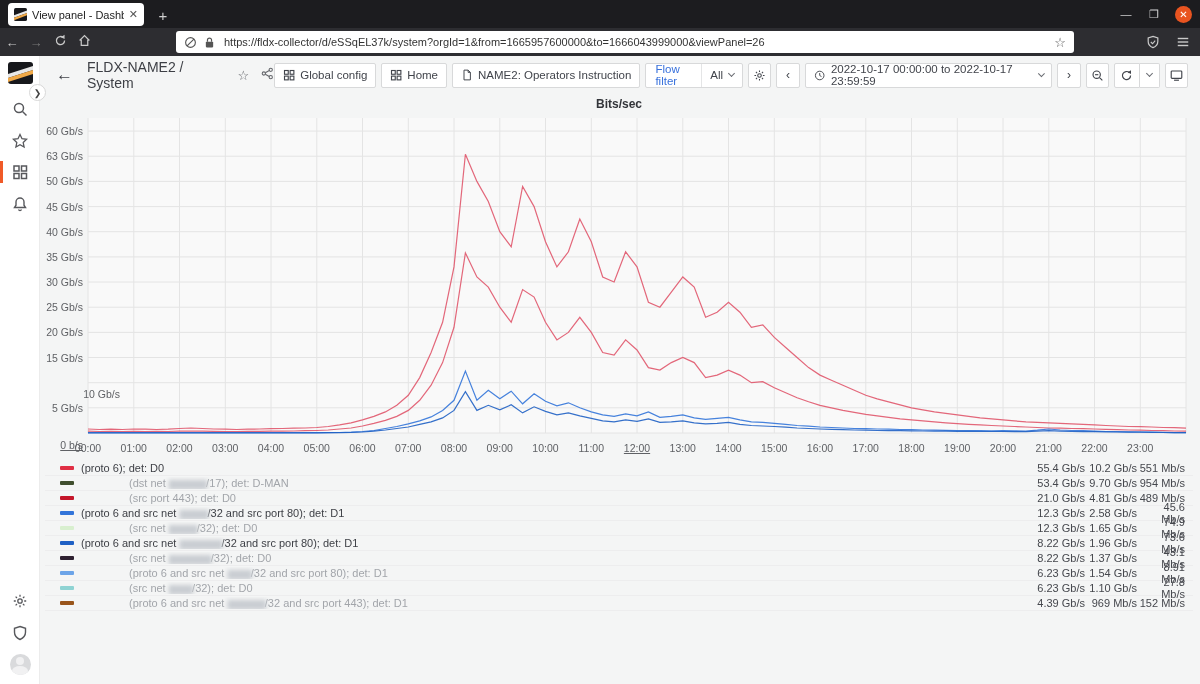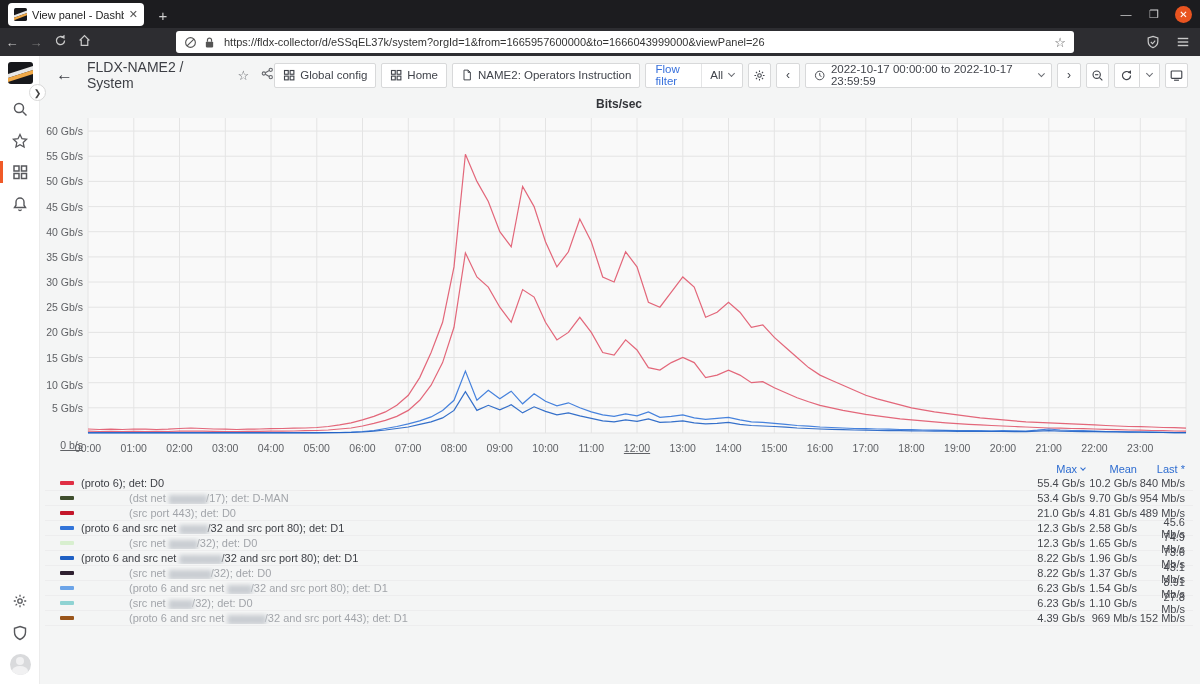--- a/index.html
+++ b/index.html
@@ -347,30 +347,30 @@
         <line class="grid" x1="1052.3" y1="0" x2="1052.3" y2="315"></line>
         <line class="grid" x1="1098.0" y1="0" x2="1098.0" y2="315"></line>
         <polyline points="0.0,311.0 11.4,311.5 22.9,311.2 34.3,311.5 45.8,311.0 57.2,311.2 68.6,311.5 80.1,311.2 91.5,310.5 102.9,310.0 114.4,310.5 125.8,311.0 137.3,311.2 148.7,311.5 160.1,311.2 171.6,311.0 183.0,310.7 194.4,310.5 205.9,310.2 217.3,310.0 228.8,309.5 240.2,308.5 251.6,306.9 263.1,304.9 274.5,301.9 285.9,298.4 297.4,293.9 308.8,287.3 320.3,277.3 331.7,259.6 343.1,234.5 354.6,204.3 366.0,148.9 377.4,36.2 388.9,63.4 400.3,83.5 411.8,113.7 423.2,128.8 434.6,68.4 446.1,88.6 457.5,123.8 468.9,148.9 480.4,133.8 491.8,101.1 503.3,123.8 514.7,159.0 526.1,164.0 537.6,133.8 549.0,148.9 560.4,184.2 571.9,189.2 583.3,174.1 594.8,159.0 606.2,169.1 617.6,199.3 629.1,194.2 640.5,184.2 651.9,194.2 663.4,209.3 674.8,206.8 686.3,219.4 697.7,229.5 709.1,239.5 720.6,249.6 732.0,257.1 743.4,262.2 754.9,267.2 766.3,272.2 777.8,277.3 789.2,280.8 800.6,283.8 812.1,286.8 823.5,289.8 834.9,291.9 846.4,293.9 857.8,295.4 869.3,296.9 880.7,298.4 892.1,299.9 903.6,300.9 915.0,301.9 926.4,302.9 937.9,303.9 949.3,304.4 960.8,304.9 972.2,305.4 983.6,305.9 995.1,306.4 1006.5,306.9 1017.9,307.5 1029.4,308.0 1040.8,308.5 1052.3,308.7 1063.7,309.0 1075.1,309.5 1086.6,309.7 1098.0,310.1" fill="none" stroke="#e0566b" stroke-width="1.2" opacity="0.9"></polyline>
         <polyline points="0.0,313.2 11.4,313.5 22.9,313.4 34.3,313.5 45.8,313.3 57.2,313.5 68.6,313.4 80.1,313.5 91.5,313.2 102.9,313.0 114.4,313.2 125.8,313.3 137.3,313.5 148.7,313.5 160.1,313.4 171.6,313.3 183.0,313.2 194.4,313.1 205.9,313.0 217.3,312.7 228.8,312.5 240.2,312.0 251.6,311.0 263.1,310.0 274.5,308.0 285.9,305.4 297.4,302.4 308.8,298.4 320.3,292.4 331.7,282.3 343.1,267.2 354.6,244.6 366.0,209.3 377.4,134.9 388.9,159.0 400.3,169.1 411.8,189.2 423.2,204.3 434.6,171.6 446.1,179.1 457.5,204.3 468.9,221.9 480.4,214.4 491.8,199.3 503.3,214.4 514.7,234.5 526.1,237.0 537.6,221.9 549.0,232.0 560.4,249.6 571.9,252.1 583.3,244.6 594.8,239.5 606.2,244.6 617.6,259.6 629.1,257.1 640.5,252.1 651.9,257.1 663.4,264.7 674.8,263.7 686.3,269.7 697.7,274.7 709.1,279.8 720.6,283.8 732.0,287.3 743.4,289.8 754.9,292.4 766.3,294.4 777.8,296.4 789.2,297.9 800.6,299.4 812.1,300.9 823.5,301.9 834.9,302.9 846.4,303.9 857.8,304.9 869.3,305.7 880.7,306.4 892.1,306.9 903.6,307.5 915.0,308.0 926.4,308.5 937.9,309.0 949.3,309.5 960.8,310.0 972.2,310.2 983.6,310.5 995.1,310.7 1006.5,311.0 1017.9,311.4 1029.4,311.7 1040.8,312.0 1052.3,312.2 1063.7,312.5 1075.1,312.7 1086.6,313.0 1098.0,313.1" fill="none" stroke="#e0566b" stroke-width="1.2" opacity="0.9"></polyline>
         <polyline points="0.0,314.7 11.4,314.7 22.9,314.7 34.3,314.7 45.8,314.7 57.2,314.7 68.6,314.7 80.1,314.7 91.5,314.7 102.9,314.7 114.4,314.7 125.8,314.7 137.3,314.7 148.7,314.7 160.1,314.7 171.6,314.7 183.0,314.7 194.4,314.7 205.9,314.7 217.3,314.7 228.8,314.7 240.2,314.6 251.6,314.5 263.1,314.2 274.5,313.5 285.9,312.5 297.4,310.5 308.8,308.5 320.3,305.9 331.7,302.9 343.1,298.9 354.6,292.4 366.0,282.3 377.4,253.1 388.9,282.3 400.3,272.2 411.8,280.8 423.2,273.2 434.6,285.8 446.1,275.8 457.5,283.3 468.9,287.8 480.4,284.8 491.8,289.8 503.3,293.9 514.7,296.9 526.1,298.4 537.6,295.9 549.0,297.9 560.4,293.9 571.9,299.4 583.3,298.4 594.8,296.9 606.2,299.9 617.6,301.4 629.1,300.4 640.5,299.4 651.9,301.9 663.4,303.9 674.8,304.4 686.3,305.4 697.7,306.4 709.1,307.5 720.6,308.2 732.0,309.0 743.4,309.5 754.9,310.0 766.3,310.5 777.8,310.7 789.2,311.0 800.6,311.2 812.1,311.5 823.5,311.7 834.9,312.0 846.4,312.1 857.8,312.3 869.3,312.5 880.7,312.6 892.1,312.7 903.6,312.8 915.0,312.7 926.4,312.9 937.9,313.0 949.3,312.2 960.8,311.0 972.2,312.0 983.6,312.5 995.1,312.7 1006.5,313.2 1017.9,313.5 1029.4,313.6 1040.8,313.8 1052.3,314.0 1063.7,314.1 1075.1,314.3 1086.6,314.6 1098.0,314.7" fill="none" stroke="#3274d9" stroke-width="1.2" opacity="0.9"></polyline>
         <polyline points="0.0,314.8 11.4,314.8 22.9,314.8 34.3,314.8 45.8,314.8 57.2,314.8 68.6,314.8 80.1,314.8 91.5,314.8 102.9,314.8 114.4,314.8 125.8,314.8 137.3,314.8 148.7,314.8 160.1,314.8 171.6,314.8 183.0,314.8 194.4,314.8 205.9,314.8 217.3,314.8 228.8,314.8 240.2,314.7 251.6,314.6 263.1,314.5 274.5,314.0 285.9,313.2 297.4,312.0 308.8,310.5 320.3,309.0 331.7,306.4 343.1,303.9 354.6,299.9 366.0,292.4 377.4,273.6 388.9,292.4 400.3,287.3 411.8,291.9 423.2,286.8 434.6,294.9 446.1,288.8 457.5,293.4 468.9,296.9 480.4,294.9 491.8,297.9 503.3,300.4 514.7,302.9 526.1,303.9 537.6,301.9 549.0,303.4 560.4,300.9 571.9,304.4 583.3,303.9 594.8,302.9 606.2,304.9 617.6,305.9 629.1,305.4 640.5,304.4 651.9,306.4 663.4,307.5 674.8,308.0 686.3,308.5 697.7,309.2 709.1,310.0 720.6,310.5 732.0,311.0 743.4,311.4 754.9,311.7 766.3,312.0 777.8,312.2 789.2,312.5 800.6,312.6 812.1,312.7 823.5,312.9 834.9,313.0 846.4,313.1 857.8,313.2 869.3,313.3 880.7,313.4 892.1,313.5 903.6,313.5 915.0,313.5 926.4,313.6 937.9,313.6 949.3,313.2 960.8,312.7 972.2,313.2 983.6,313.5 995.1,313.6 1006.5,313.7 1017.9,313.9 1029.4,314.0 1040.8,314.1 1052.3,314.2 1063.7,314.4 1075.1,314.5 1086.6,314.6 1098.0,314.6" fill="none" stroke="#1f60c4" stroke-width="1.2" opacity="0.9"></polyline>
       </svg>
     <div id="ylabels">
         <div class="ytick" style="top: 344px; text-decoration: underline;">0 b/s</div>
         <div class="ytick" style="top: 306.84px;">5 Gb/s</div>
-        <div class="ytick" style="top: 284px;">10 Gb/s</div>
+        <div class="ytick" style="top: 293px; margin-left: 37px;">10 Gb/s</div>
         <div class="ytick" style="top: 256.521px;">15 Gb/s</div>
         <div class="ytick" style="top: 231.361px;">20 Gb/s</div>
         <div class="ytick" style="top: 206.201px;">25 Gb/s</div>
         <div class="ytick" style="top: 181.042px;">30 Gb/s</div>
         <div class="ytick" style="top: 155.882px;">35 Gb/s</div>
         <div class="ytick" style="top: 130.722px;">40 Gb/s</div>
         <div class="ytick" style="top: 105.562px;">45 Gb/s</div>
         <div class="ytick" style="top: 80.4026px;">50 Gb/s</div>
-        <div class="ytick" style="top: 55.2428px;">55 Gb/s</div>
+        <div class="ytick" style="top: 55.2428px;">63 Gb/s</div>
         <div class="ytick" style="top: 30.0831px;">60 Gb/s</div>
       </div>
     <div id="xlabels">
         <div class="xtick" style="left: 19px;">00:00</div>
         <div class="xtick" style="left: 64.75px;">01:00</div>
         <div class="xtick" style="left: 110.5px;">02:00</div>
         <div class="xtick" style="left: 156.25px;">03:00</div>
         <div class="xtick" style="left: 202px;">04:00</div>
         <div class="xtick" style="left: 247.75px;">05:00</div>
         <div class="xtick" style="left: 293.5px;">06:00</div>
@@ -387,41 +387,28 @@
         <div class="xtick" style="left: 796.75px;">17:00</div>
         <div class="xtick" style="left: 842.5px;">18:00</div>
         <div class="xtick" style="left: 888.25px;">19:00</div>
         <div class="xtick" style="left: 934px;">20:00</div>
         <div class="xtick" style="left: 979.75px;">21:00</div>
         <div class="xtick" style="left: 1025.5px;">22:00</div>
         <div class="xtick" style="left: 1071.25px;">23:00</div>
       </div>
 
     <div class="legend">
-      <div class="lhead">
-        <span class="spacer"></span>
-        <span class="hcell hmax">
-          <span>Max</span>
-            <span class="sortcaret"></span>
-        </span>
-        <span class="hcell hmean">
-            <span>Mean</span>
-          </span>
-        <span class="hcell hlast">
-            <span>Last *</span>
-          </span>
-      </div>
       <div id="lrows">
           <div class="lrow">
             <span class="swatch" style="background: rgb(224, 47, 68);"></span>
             <span class="lbl"><span>(proto 6); det: D0</span><span class="redacted"></span><span></span></span>
             <span class="spacer"></span>
             <span class="vmax">55.4 Gb/s</span>
             <span class="vmean">10.2 Gb/s</span>
-            <span class="vlast">840 Mb/s</span>
+            <span class="vlast">551 Mb/s</span>
           </div>
           <div class="lrow dim">
             <span class="swatch" style="background: rgb(63, 78, 46);"></span>
             <span class="lbl"><span>(dst net </span><span class="redacted">████████</span><span>/17); det: D-MAN</span></span>
             <span class="spacer"></span>
             <span class="vmax">53.4 Gb/s</span>
             <span class="vmean">9.70 Gb/s</span>
             <span class="vlast">954 Mb/s</span>
           </div>
           <div class="lrow dim">

